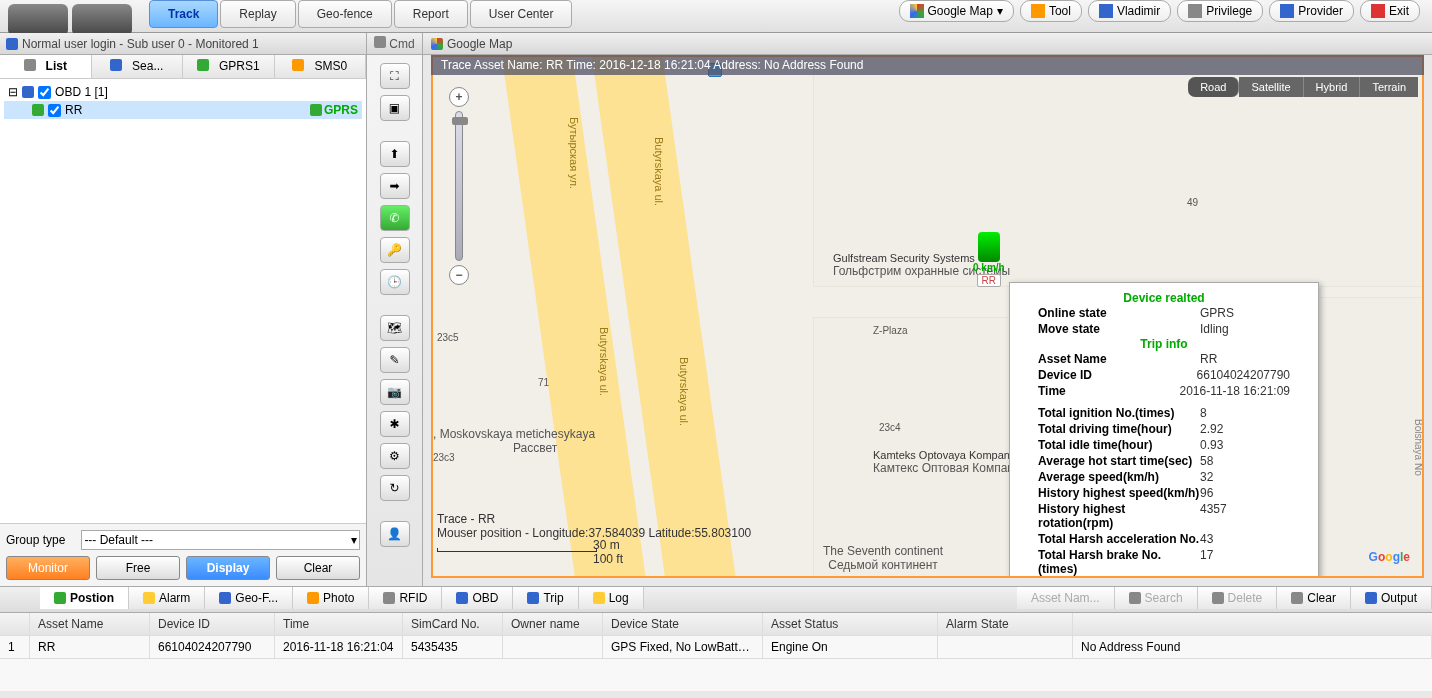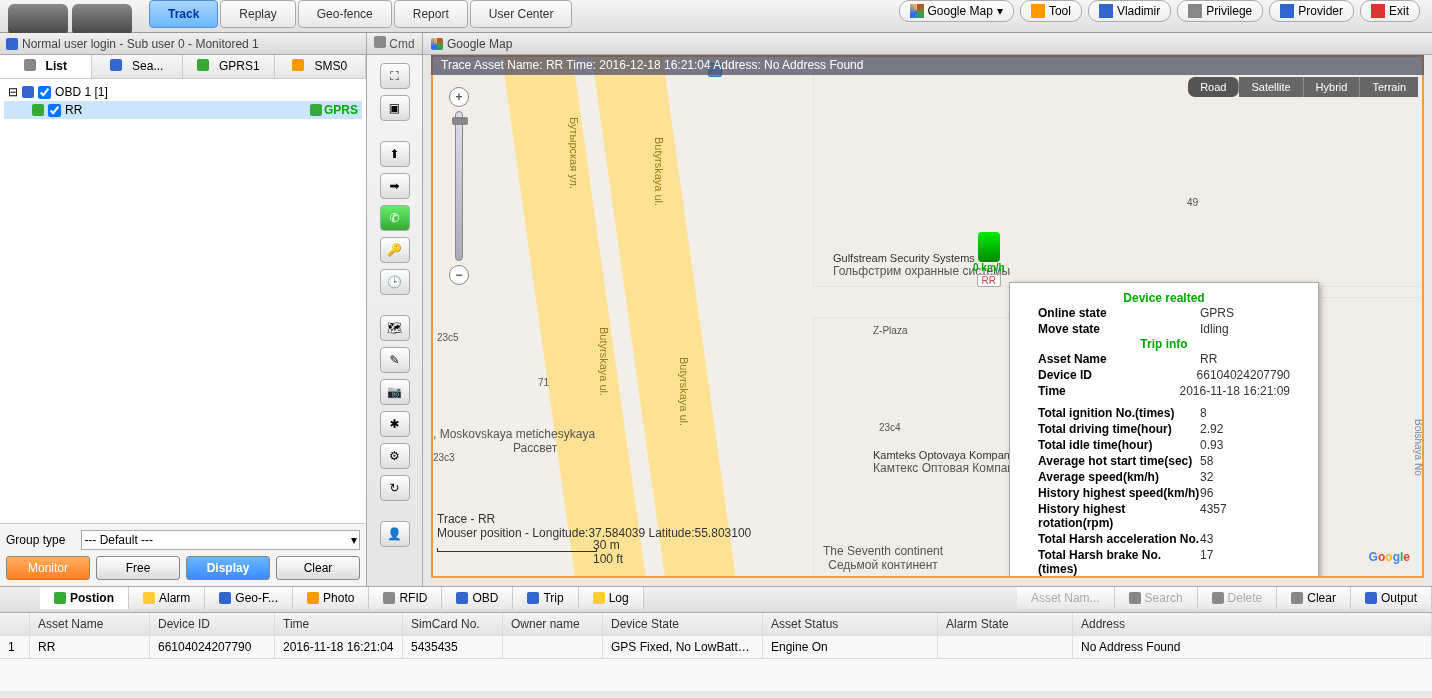--- a/index.html
+++ b/index.html
@@ -435,21 +435,20 @@
     <div class="grid-header-row">
       <div class="grid-cell c0"></div>
       <div class="grid-cell c1">Asset Name</div>
       <div class="grid-cell c2">Device ID</div>
       <div class="grid-cell c3">Time</div>
       <div class="grid-cell c4">SimCard No.</div>
       <div class="grid-cell c5">Owner name</div>
       <div class="grid-cell c6">Device State</div>
       <div class="grid-cell c7">Asset Status</div>
       <div class="grid-cell c8">Alarm State</div>
-      <div class="grid-cell c9">Address</div>
     </div>
     <div class="grid-row">
       <div class="grid-cell c0">1</div>
       <div class="grid-cell c1">RR</div>
       <div class="grid-cell c2">66104024207790</div>
       <div class="grid-cell c3">2016-11-18 16:21:04</div>
       <div class="grid-cell c4">5435435</div>
       <div class="grid-cell c5"></div>
       <div class="grid-cell c6">GPS Fixed, No LowBattery,</div>
       <div class="grid-cell c7">Engine On</div>

